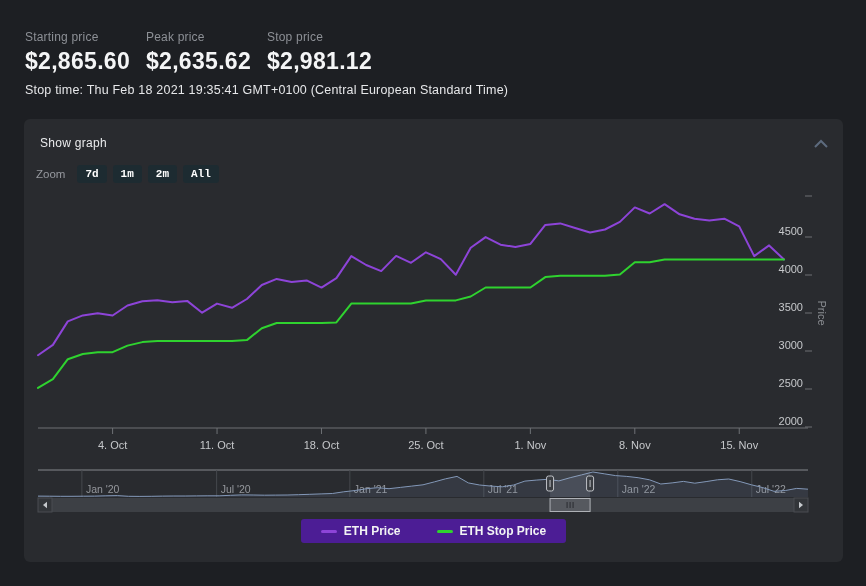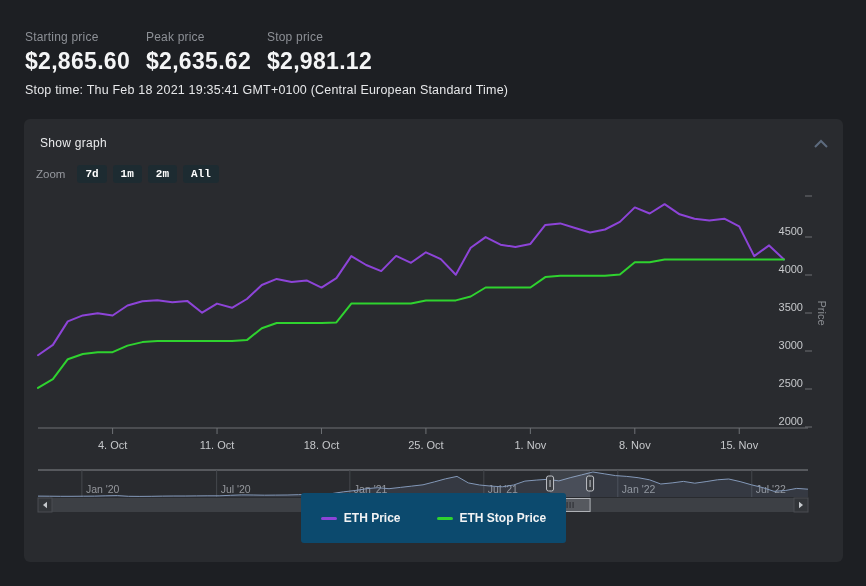--- a/index.html
+++ b/index.html
@@ -18,21 +18,21 @@
   .zoom-row{position:absolute;left:12px;top:46px;display:flex;align-items:center;}
   .zoom-label{font-size:11.5px;color:#96999f;margin-right:6px;}
   .zoom-btn{margin-left:6px;background:#1d2b31;color:#fff;border:none;border-radius:3px;
     font-family:Liberation Mono, monospace;font-size:11px;font-weight:bold;padding:3px 8px;cursor:pointer;line-height:12px;}
   #chart-svg{position:absolute;left:0;top:0;width:819px;height:400px;}
   .axlbl{font-size:11px;fill:#c6c8cb;}
   .ytitle{font-size:11px;fill:#8a8d92;}
   .navlbl{font-size:10.5px;fill:#95989d;}
   
   .legend{position:absolute;left:0;bottom:19px;width:100%;display:flex;justify-content:center;}
-  .legend-box{background:#0c4a6e;border-radius:3px;padding:18px 12px;display:flex;align-items:center;gap:20px;}
+  .legend-box{background:#4c1d95;border-radius:3px;padding:5px 12px;display:flex;align-items:center;gap:20px;}
   .legend-item{display:flex;align-items:center;margin:0 8px;cursor:pointer;}
   .legend-dash{display:inline-block;width:16px;height:3px;border-radius:2px;margin-right:7px;}
   .legend-text{font-size:12px;font-weight:bold;color:#f2f3f4;}
 </style>
 </head>
 <body>
 
 <div class="page">
 
   <div class="stats">

